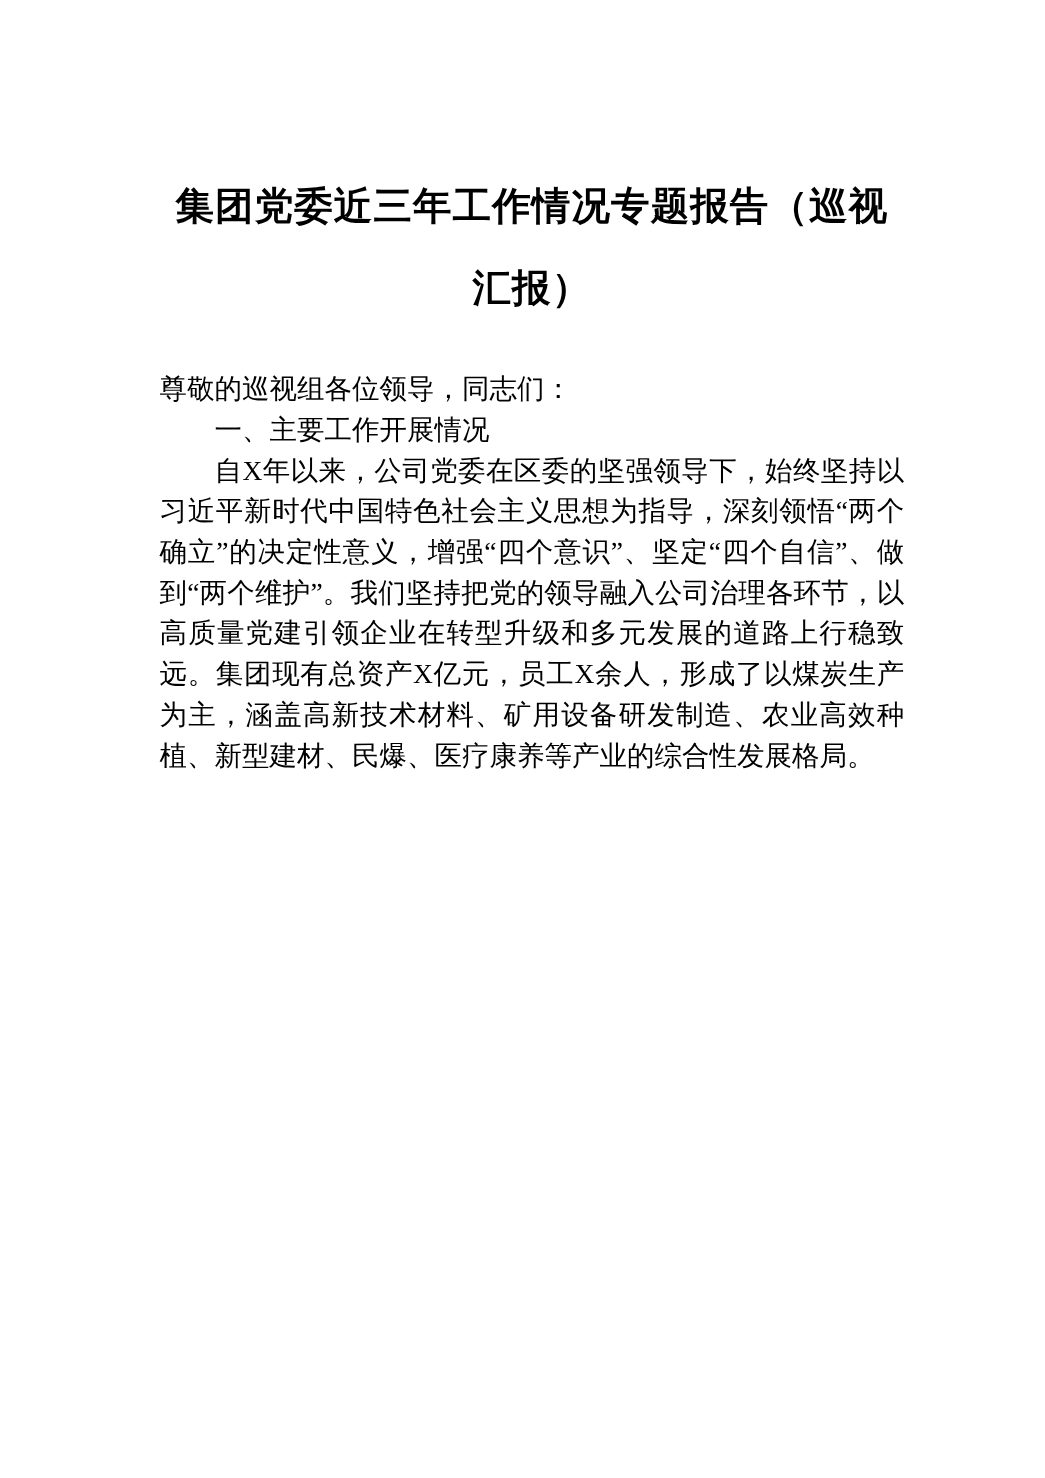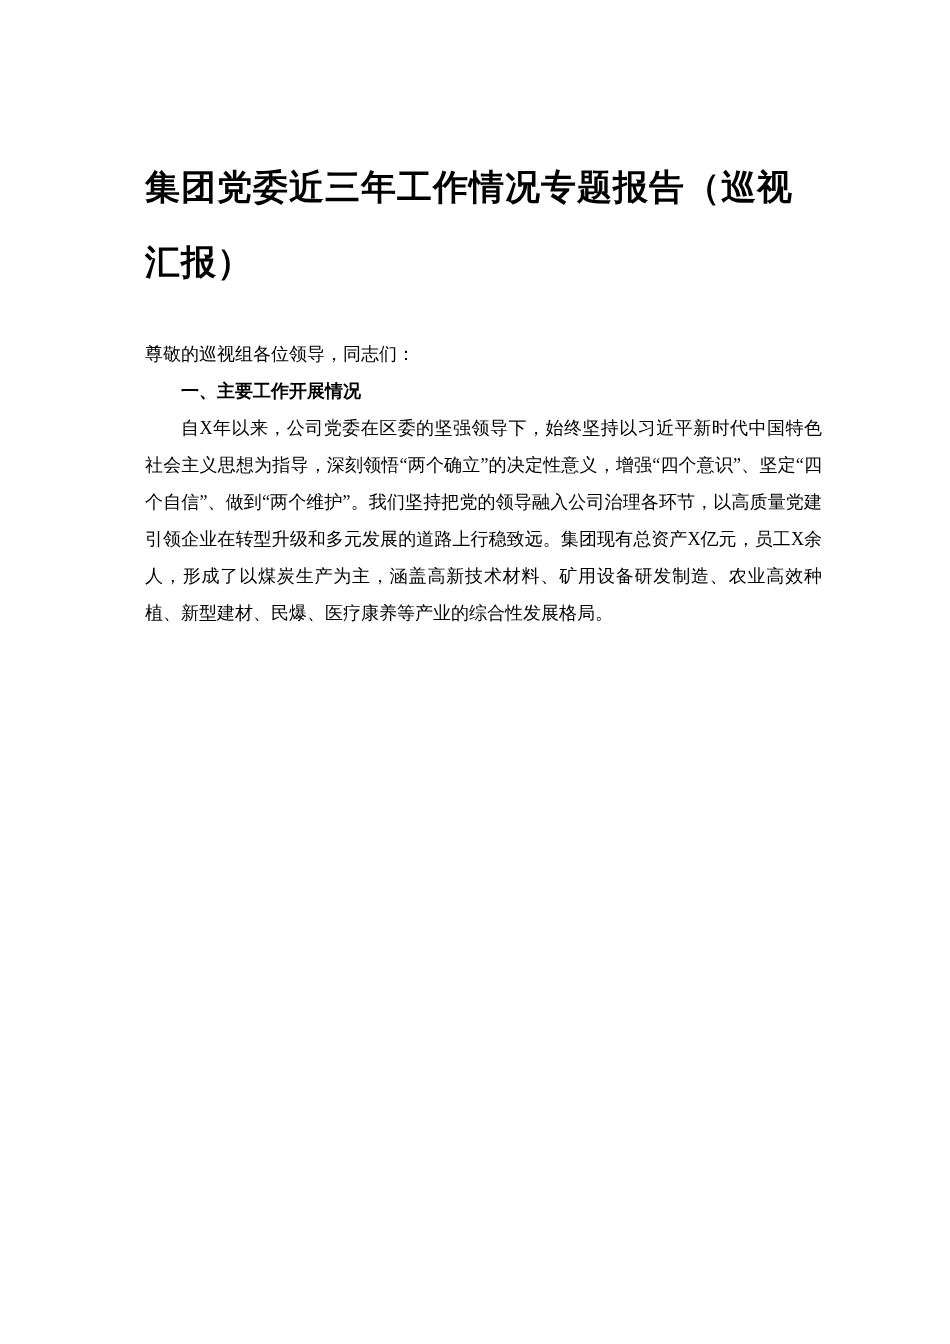--- a/index.html
+++ b/index.html
@@ -17,43 +17,44 @@
   .page {
     box-sizing: border-box;
     width: 950px;
     height: 1344px;
     padding: 150px 128px 0 145px;
     background: #ffffff;
   }
   .title {
     font-size: 35px;
     font-weight: 700;
+    text-align: center;
     line-height: 75px;
     margin: 0 0 36px 0;
     letter-spacing: 1px;
   }
   .title-line {
     display: block;
   }
   .body-text {
-    font-size: 18px;
+    font-size: 25px;
     line-height: 37px;
     text-align: justify;
     text-justify: inter-ideograph;
     margin: 0;
     word-break: break-all;
   }
   .indent {
     text-indent: 2em;
   }
   .salutation {
     text-indent: 0;
   }
   .heading {
-    font-weight: 700;
+    font-weight: 400;
     text-indent: 2em;
   }
 </style>
 </head>
 <body>
 
 <div class="page">
 
   <h1 class="title">
     <span class="title-line">集团党委近三年工作情况专题报告（巡视</span>

